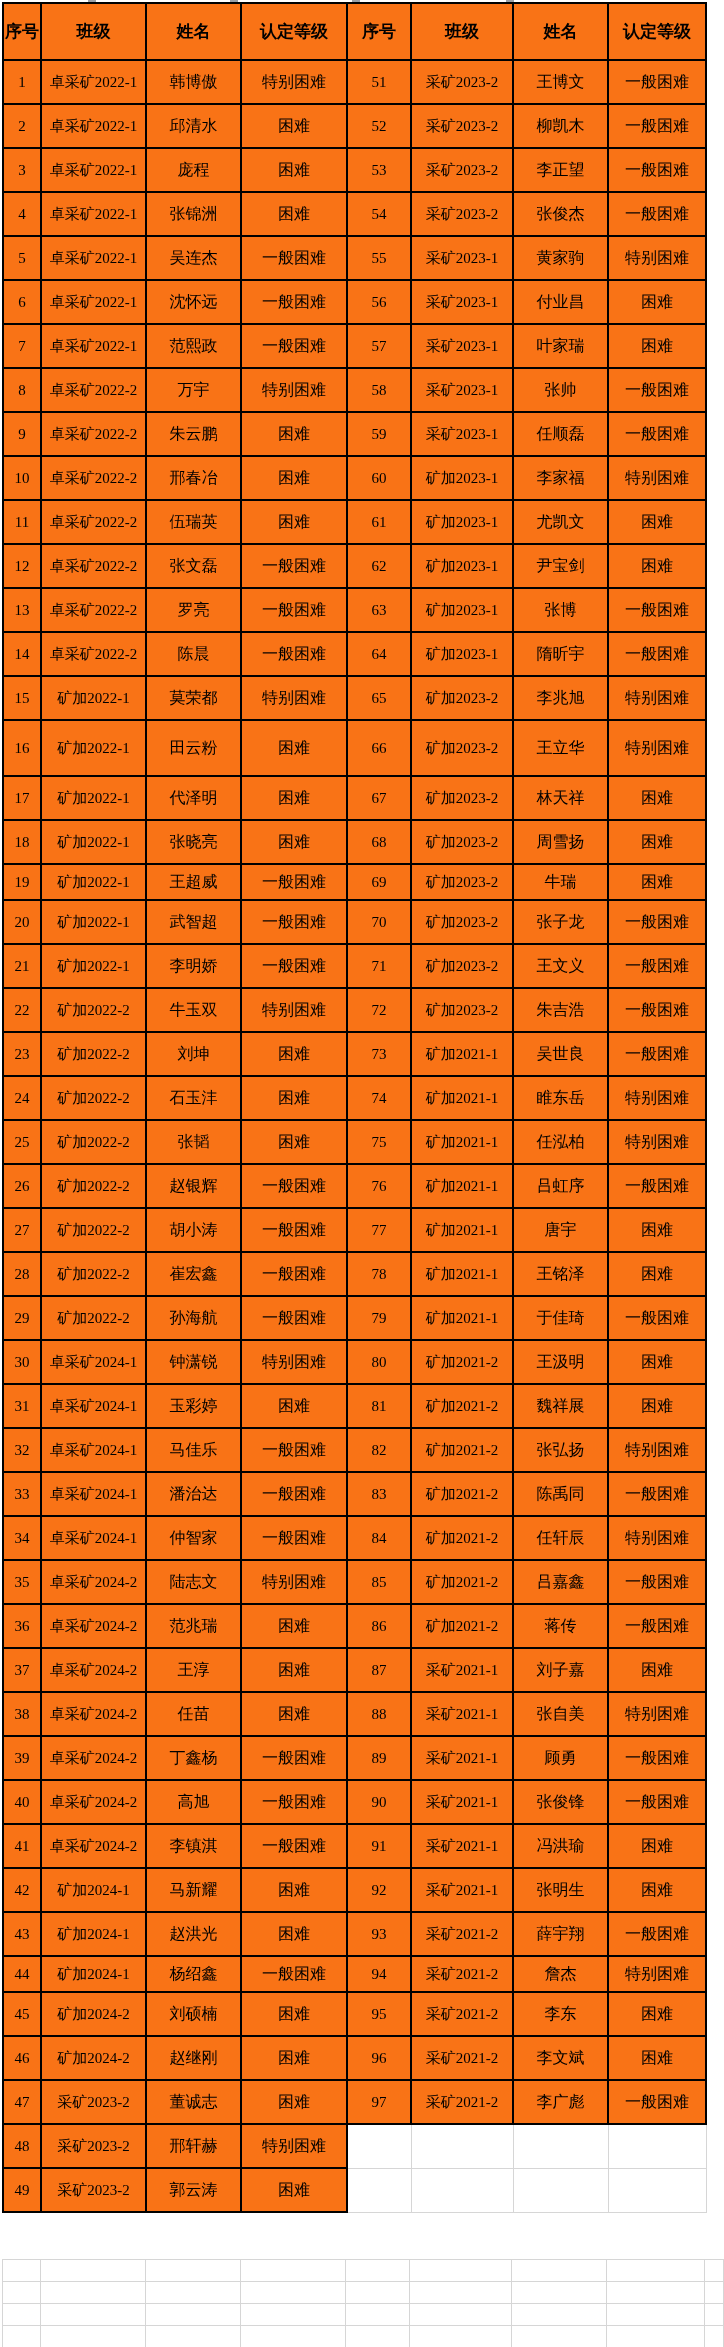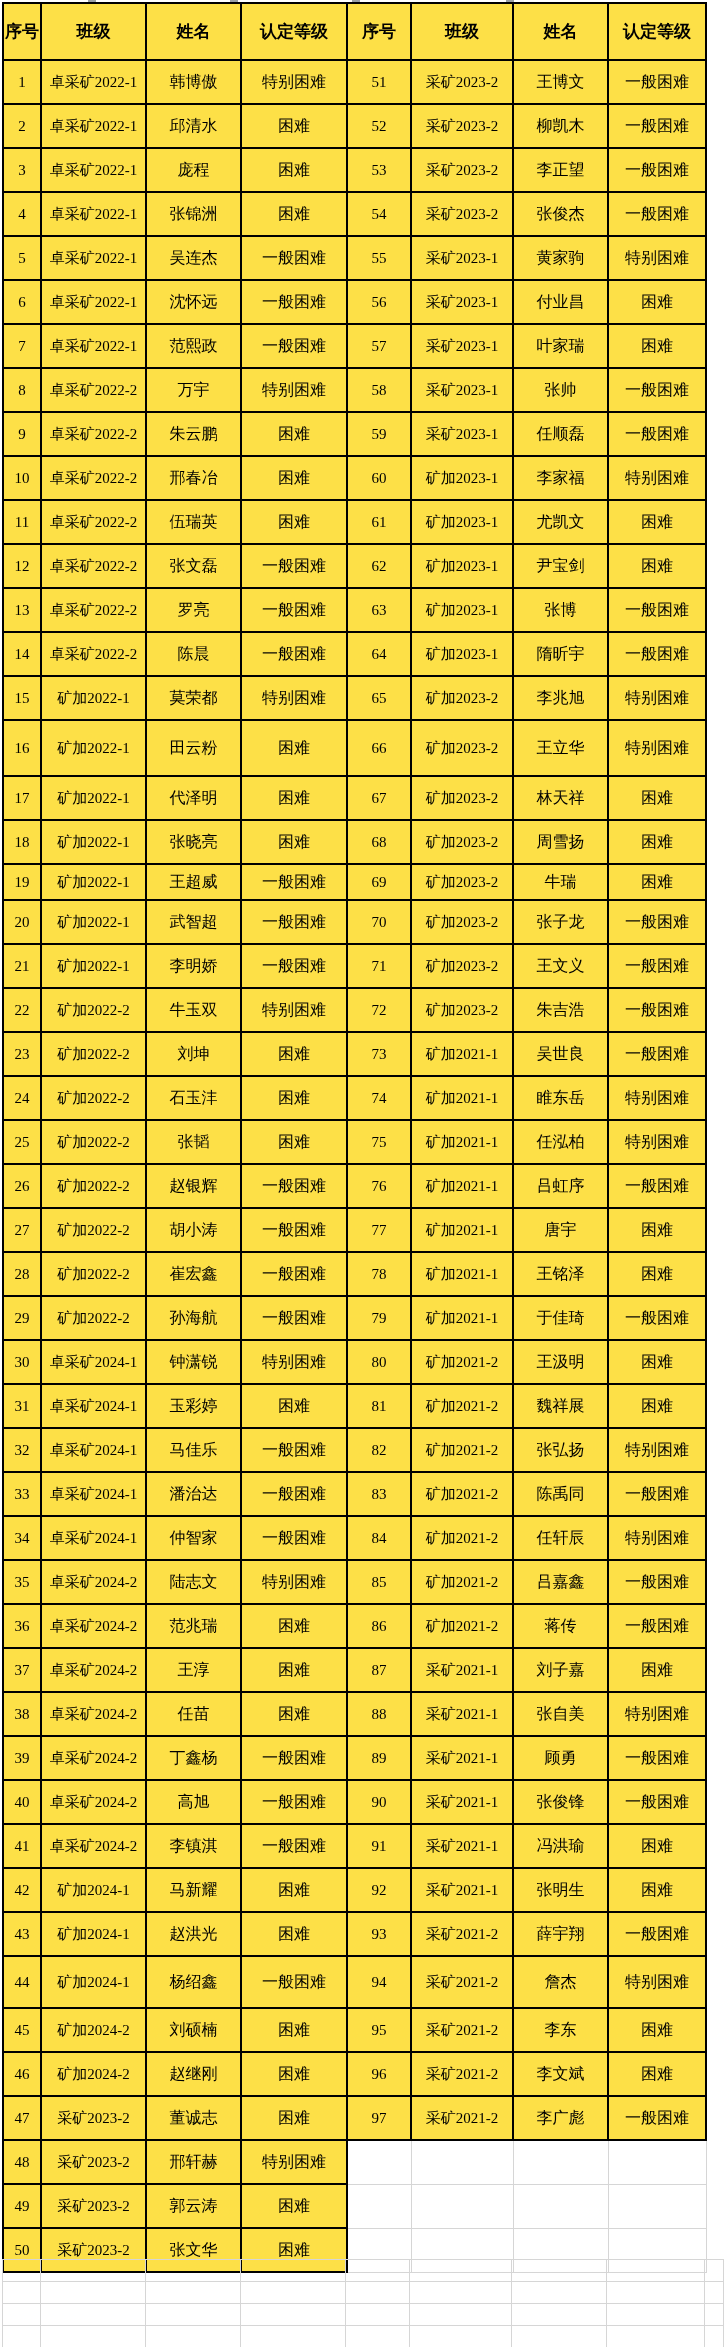--- a/index.html
+++ b/index.html
@@ -8,21 +8,21 @@
     width:724px;height:2347px;
     background:#ffffff;
     font-family:"Liberation Serif","DejaVu Serif",serif;
     color:#000;
     overflow:hidden;
   }
   table.main{
     position:absolute;left:2px;top:2px;
     border-collapse:collapse;
     table-layout:fixed;
-    background:#fde047;
+    background:#f97316;
   }
   table.main th, table.main td{
     border:2px solid #000;
     padding:0;
     text-align:center;
     vertical-align:middle;
     overflow:hidden;
     line-height:1.25;
   }
   table.main th{
@@ -507,21 +507,21 @@
         <tr style="height: 44px;">
           <td class="c-seq">43</td>
           <td class="c-class">矿加2024-1</td>
           <td class="c-name">赵洪光</td>
           <td class="c-level">困难</td>
           <td class="c-seq">93</td>
           <td class="c-class">采矿2021-2</td>
           <td class="c-name">薛宇翔</td>
           <td class="c-level">一般困难</td>
         </tr>
-        <tr style="height: 52px;">
+        <tr style="height: 36px;">
           <td class="c-seq">44</td>
           <td class="c-class">矿加2024-1</td>
           <td class="c-name">杨绍鑫</td>
           <td class="c-level">一般困难</td>
           <td class="c-seq">94</td>
           <td class="c-class">采矿2021-2</td>
           <td class="c-name">詹杰</td>
           <td class="c-level">特别困难</td>
         </tr>
         <tr style="height: 44px;">
@@ -561,30 +561,20 @@
           <td class="c-level">特别困难</td>
           <td class="ghost"></td>
           <td class="ghost"></td>
           <td class="ghost"></td>
           <td class="ghost"></td>
         </tr>
         <tr style="height: 44px;">
           <td class="c-seq">49</td>
           <td class="c-class">采矿2023-2</td>
           <td class="c-name">郭云涛</td>
-          <td class="c-level">困难</td>
-          <td class="ghost"></td>
-          <td class="ghost"></td>
-          <td class="ghost"></td>
-          <td class="ghost"></td>
-        </tr>
-        <tr style="height: 44px;">
-          <td class="c-seq">50</td>
-          <td class="c-class">采矿2023-2</td>
-          <td class="c-name">张文华</td>
           <td class="c-level">困难</td>
           <td class="ghost"></td>
           <td class="ghost"></td>
           <td class="ghost"></td>
           <td class="ghost"></td>
         </tr>
       </tbody>
   </table>
 
   <table class="ghostgrid">

